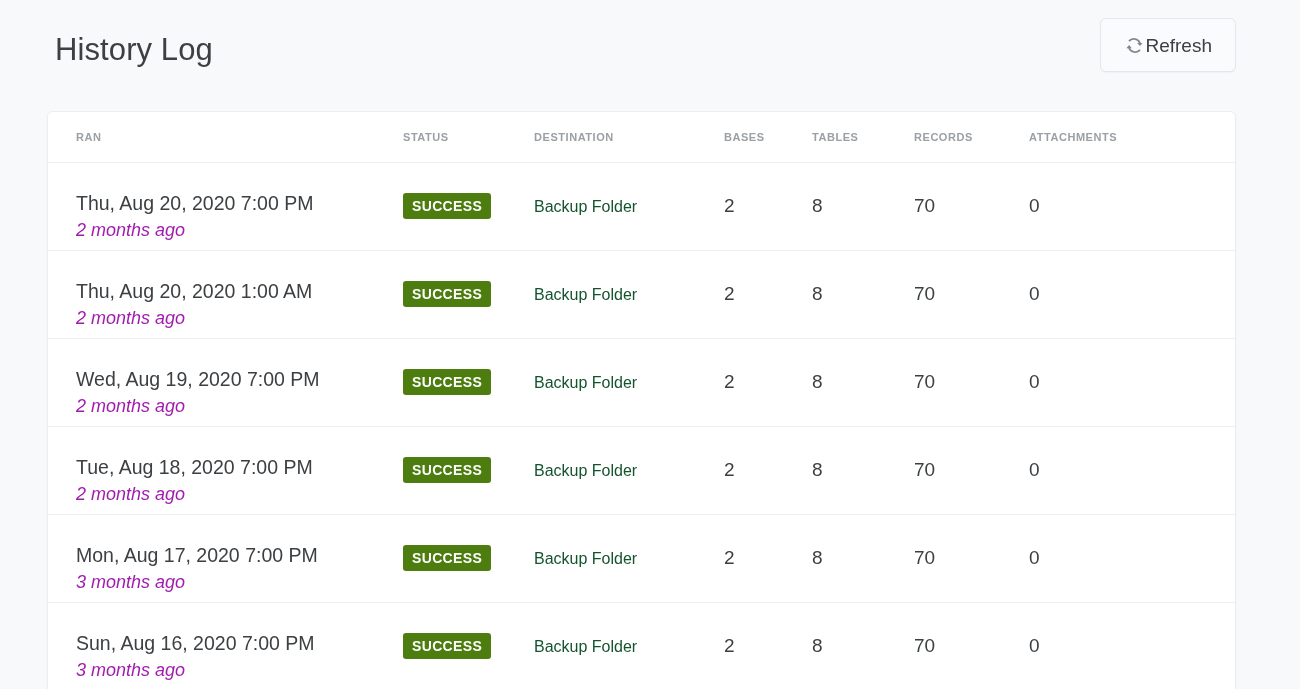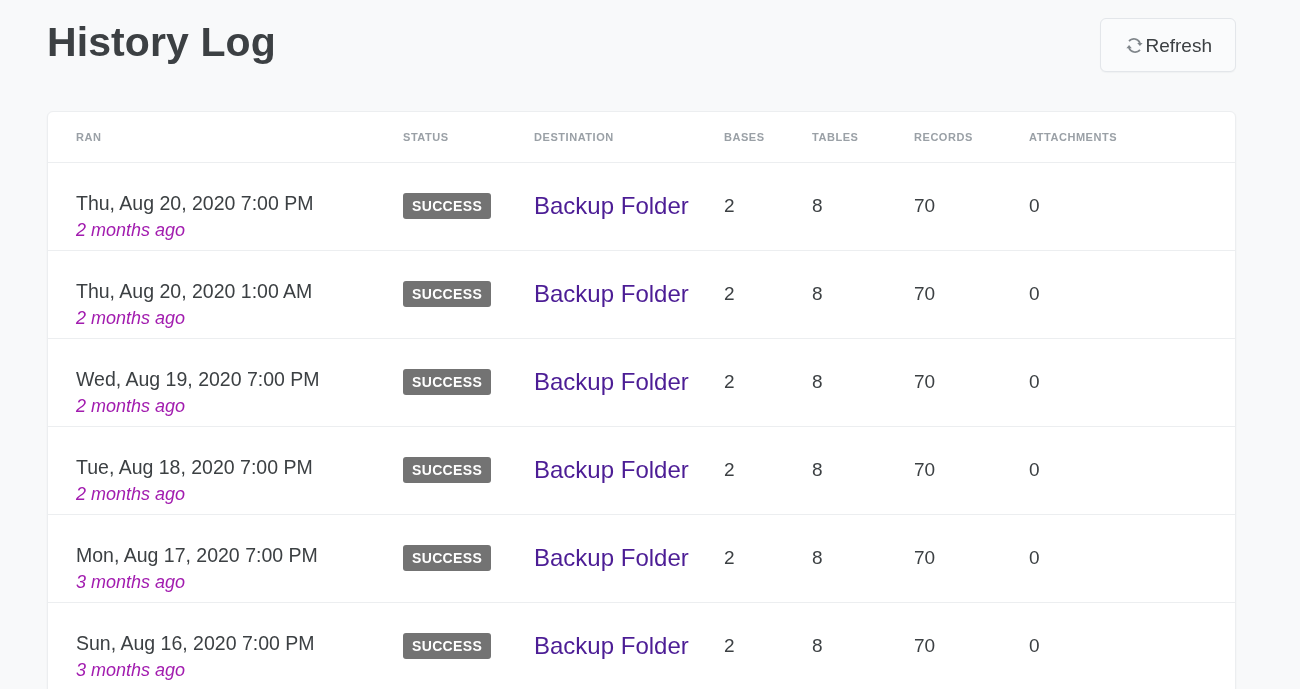--- a/index.html
+++ b/index.html
@@ -31,26 +31,26 @@
     top: 0;
     width: 1300px;
     height: 100px;
     display: flex;
     align-items: flex-start;
     justify-content: space-between;
     padding: 12px 64px 0 47px;
   }
 
   .page-title {
-    font-size: 41px;
+    font-size: 31px;
     line-height: 40px;
-    font-weight: 700;
+    font-weight: 400;
     color: #3c4043;
     letter-spacing: 0.1px;
-    margin: 0;
+    margin: 8px;
     padding-top: 10px;
     white-space: nowrap;
   }
 
   .refresh-button {
     display: inline-flex;
     align-items: center;
     justify-content: center;
     height: 54px;
     padding: 0 23px;
@@ -136,35 +136,35 @@
     font-size: 18px;
     line-height: 24px;
     font-style: italic;
     color: #a21caf;
     margin-top: 3px;
     white-space: nowrap;
   }
 
   .badge {
     display: inline-block;
-    background: #737373;
+    background: #4d7c0f;
     color: #ffffff;
     font-size: 14px;
     font-weight: 700;
     letter-spacing: 0.35px;
     text-transform: uppercase;
     padding: 6px 9px 6px 9px;
     border-radius: 3px;
     line-height: 1;
     white-space: nowrap;
   }
 
   .dest-link {
-    color: #4c1d95;
-    font-size: 24px;
+    color: #14532d;
+    font-size: 16px;
     text-decoration: none;
     cursor: pointer;
     white-space: nowrap;
   }
 
   .num-cell { font-size: 19.5px; color: #3c4043; }
 </style>
 </head>
 <body>
 

